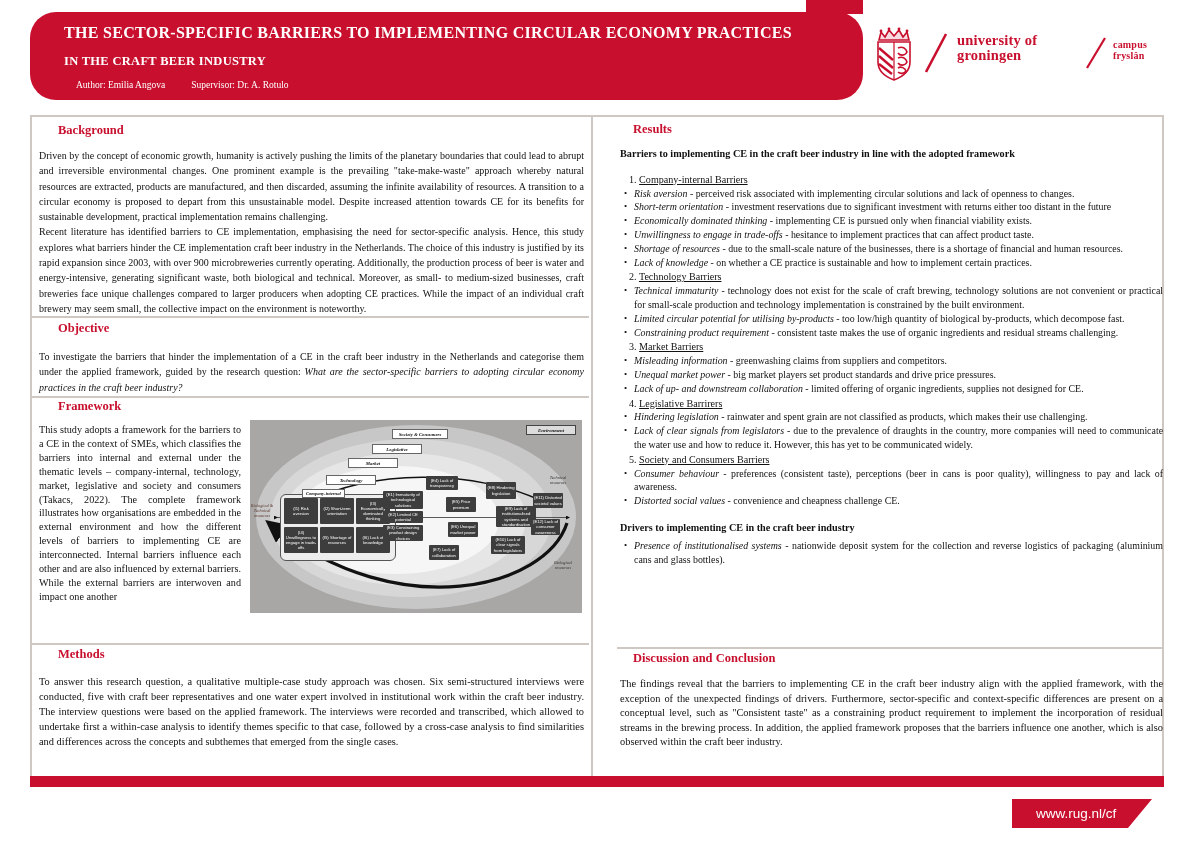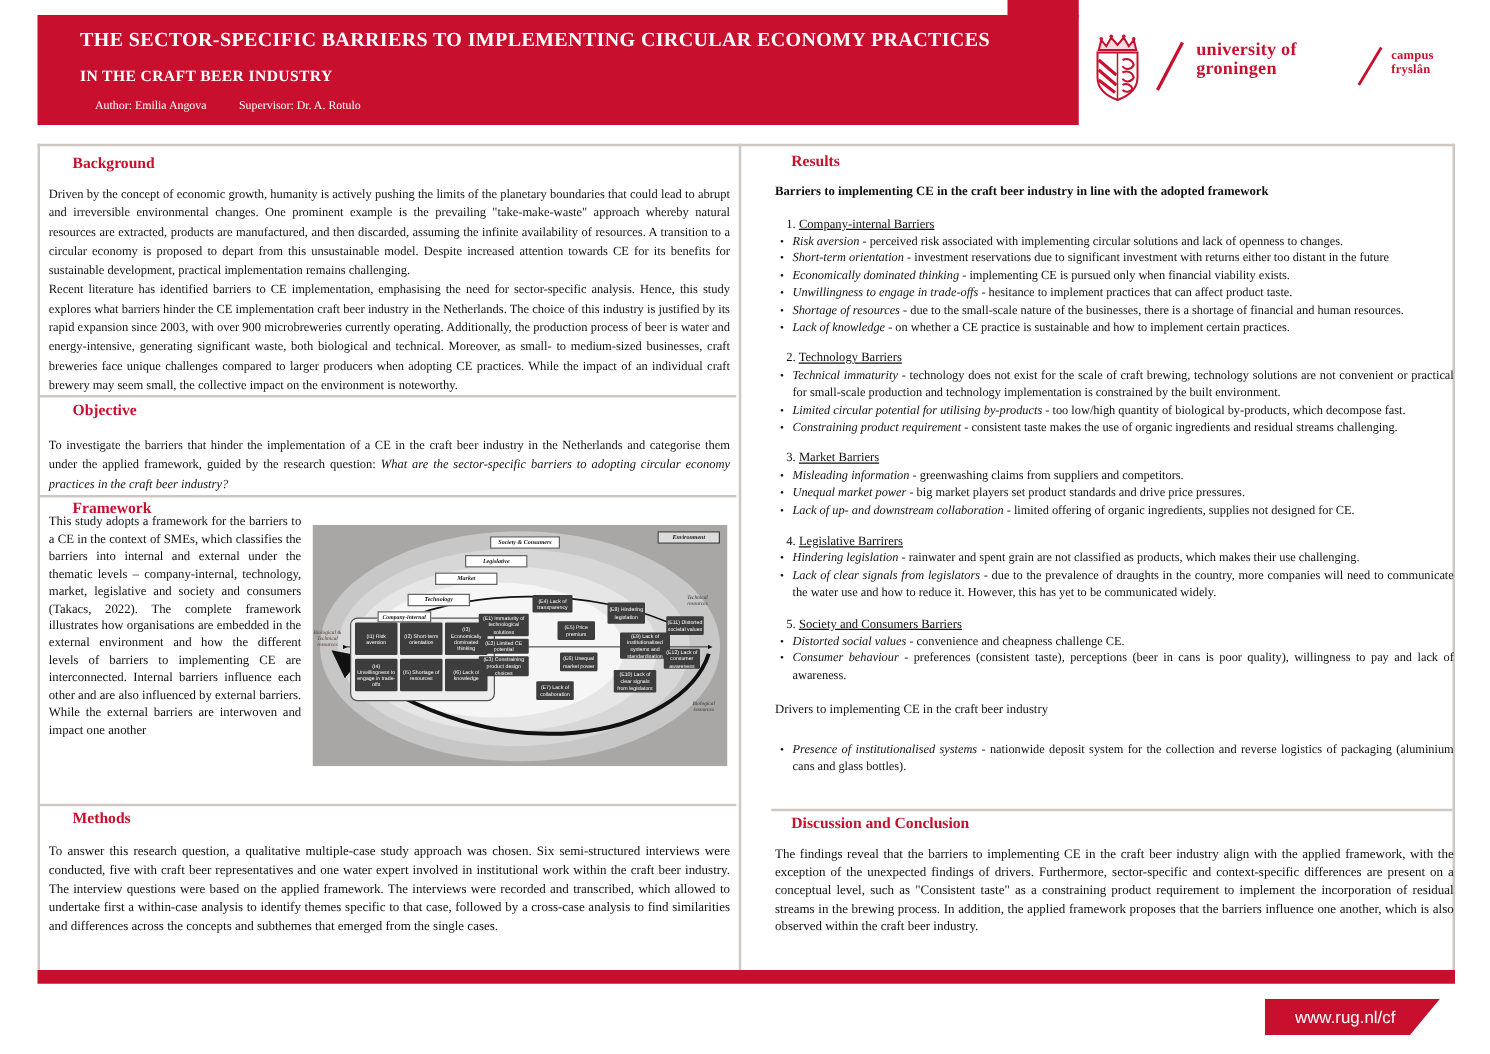--- a/index.html
+++ b/index.html
@@ -4,21 +4,21 @@
 <style>
   :root{
     --red:#c8102e;
     --sep:#cfc8c2;
     --box:#3d3d3d;
   }
   html,body{margin:0;padding:0;background:#fff;}
   .poster{position:relative;width:1192px;height:843px;background:#ffffff;overflow:hidden;
           font-family:"Liberation Serif","DejaVu Serif",serif;color:#111;}
   
-  .header-bar{position:absolute;left:30px;top:12px;width:833px;height:88px;background:var(--red);}
+  .header-bar{position:absolute;left:30px;top:12px;width:833px;height:88px;background:var(--red);border-radius:26px;}
   .header-tab{position:absolute;left:806px;top:0;width:57px;height:14px;background:var(--red);}
   .title1{position:absolute;left:34px;top:12px;color:#fff;font-size:16px;font-weight:bold;letter-spacing:.3px;white-space:nowrap;}
   .title2{position:absolute;left:34px;top:42px;color:#fff;font-size:12.5px;font-weight:bold;letter-spacing:.3px;}
   .byline{position:absolute;left:46px;top:68px;color:#fff;font-size:9.5px;display:flex;gap:26px;}
   
   .logo-area{position:absolute;left:865px;top:22px;width:312px;height:66px;}
   .crest{position:absolute;left:8px;top:4px;}
   .slash1{position:absolute;left:58px;top:10px;}
   .univ-text{position:absolute;left:92px;top:11px;color:var(--red);font-weight:bold;font-size:14.5px;line-height:15px;letter-spacing:.2px;}
   .slash2{position:absolute;left:220px;top:14px;}
@@ -27,44 +27,44 @@
   .content-frame{position:absolute;left:30px;top:115px;width:1134px;height:661px;
                  border-top:2px solid var(--sep);border-left:2px solid var(--sep);border-right:2px solid var(--sep);box-sizing:border-box;}
   .col-divider{position:absolute;left:591px;top:115px;width:2px;height:661px;background:var(--sep);}
   .hsep{position:absolute;height:2px;background:var(--sep);}
   
   .sec-h{position:absolute;color:var(--red);font-weight:bold;font-size:12.5px;}
   .body-text{position:absolute;font-size:10px;line-height:15.3px;text-align:justify;}
   .body-text p{margin:0;}
   .it{font-style:italic;}
   
-  .fw-text{position:absolute;left:39px;top:411px;width:202px;font-size:10.2px;line-height:13.9px;text-align:justify;}
+  .fw-text{position:absolute;left:39px;top:423px;width:202px;font-size:10.2px;line-height:13.9px;text-align:justify;}
   
   .diagram{position:absolute;left:250px;top:420px;width:332px;height:193px;font-family:"Liberation Sans","DejaVu Sans",sans-serif;}
   .diagram svg{position:absolute;left:0;top:0;}
   .ring-label{position:absolute;background:#fff;border:0.5px solid #666;font-size:4.8px;font-style:italic;font-weight:bold;
               text-align:center;padding:1.5px 2px;font-family:"Liberation Serif",serif;}
   .env-label{position:absolute;background:#dcdcdc;border:0.8px solid #444;font-size:4.8px;font-style:italic;font-weight:bold;
              text-align:center;padding:1.5px 2px;font-family:"Liberation Serif",serif;}
   .company-box{position:absolute;left:30px;top:74px;width:114px;height:65px;border:0.8px solid #555;border-radius:6px;background:#ededed;}
   .company-label{position:absolute;left:52px;top:69px;background:#fff;border:0.5px solid #666;font-size:4.6px;font-style:italic;font-weight:bold;
                  padding:1px 3px;font-family:"Liberation Serif",serif;}
   .dbox{position:absolute;background:var(--box);color:#fff;font-size:4.2px;line-height:1.25;text-align:center;
         display:flex;align-items:center;justify-content:center;padding:1px;box-sizing:border-box;border-radius:1px;}
   .side-label{position:absolute;font-size:4.3px;font-style:italic;line-height:1.2;text-align:center;font-family:"Liberation Serif",serif;}
   
   .results-body{position:absolute;left:620px;top:147px;width:543px;font-size:9.9px;line-height:13.8px;}
   .r-intro{font-weight:bold;font-size:10.2px;margin-bottom:12px;}
-  .rgroup{margin-top:11px;}
+  .rgroup{margin-top:1px;}
   .rgroup.first{margin-top:3px;}
   .rg-title{padding-left:9px;font-size:10.1px;}
   .rg-name{text-decoration:underline;}
   .ritem{position:relative;padding-left:14px;text-align:justify;}
   .ritem::before{content:"\2022";position:absolute;left:4px;top:0;font-size:9px;}
-  .r-drivers{font-weight:normal;font-size:10.2px;margin-top:13px;margin-bottom:18px;}
+  .r-drivers{font-weight:bold;font-size:10.2px;margin-top:13px;margin-bottom:4px;}
   .disc-text{position:absolute;left:620px;top:677px;width:543px;font-size:10.4px;line-height:14.6px;text-align:justify;}
   
   .bottom-stripe{position:absolute;left:30px;top:776px;width:1134px;height:11px;background:var(--red);}
   .footer-contact{position:absolute;left:40px;top:790px;color:var(--red);font-size:7.5px;line-height:9.6px;
                   font-family:"Liberation Sans","DejaVu Sans",sans-serif;}
   .badge{position:absolute;left:1012px;top:799px;width:140px;height:29px;background:var(--red);
          clip-path:polygon(0 0,100% 0,calc(100% - 24px) 100%,0 100%);
          display:flex;align-items:center;color:#fff;font-size:13.5px;
          font-family:"Liberation Sans","DejaVu Sans",sans-serif;padding-left:24px;box-sizing:border-box;}
 </style>
@@ -221,22 +221,22 @@
     </div>
 
     <div class="rgroup">
       <div class="rg-title"><span>4.</span> <span class="rg-name">Legislative Barrirers</span></div>
       <div class="ritem"><span class="it">Hindering legislation</span> <span>- rainwater and spent grain are not classified as products, which makes their use challenging.</span></div>
       <div class="ritem"><span class="it">Lack of clear signals from legislators</span> <span>- due to the prevalence of draughts in the country, more companies will need to communicate the water use and how to reduce it. However, this has yet to be communicated widely.</span></div>
     </div>
 
     <div class="rgroup">
       <div class="rg-title"><span>5.</span> <span class="rg-name">Society and Consumers Barriers</span></div>
+      <div class="ritem"><span class="it">Consumer behaviour</span> <span>- preferences (consistent taste), perceptions (beer in cans is poor quality), willingness to pay and lack of awareness.</span></div>
       <div class="ritem"><span class="it">Distorted social values</span> <span>- convenience and cheapness challenge CE.</span></div>
-      <div class="ritem"><span class="it">Consumer behaviour</span> <span>- preferences (consistent taste), perceptions (beer in cans is poor quality), willingness to pay and lack of awareness.</span></div>
     </div>
 
     <div class="r-drivers">Drivers to implementing CE in the craft beer industry</div>
     <div class="ritem"><span class="it">Presence of institutionalised systems</span> <span>- nationwide deposit system for the collection and reverse logistics of packaging (aluminium cans and glass bottles).</span></div>
   </div>
 
   <div class="hsep" style="left:617px;top:647px;width:545px;"></div>
   <div class="sec-h" style="left:633px;top:651px;">Discussion and Conclusion</div>
   <div class="disc-text">The findings reveal that the barriers to implementing CE in the craft beer industry align with the applied framework, with the exception of the unexpected findings of drivers. Furthermore, sector-specific and context-specific differences are present on a conceptual level, such as "Consistent taste" as a constraining product requirement to implement the incorporation of residual streams in the brewing process. In addition, the applied framework proposes that the barriers influence one another, which is also observed within the craft beer industry.</div>
 

